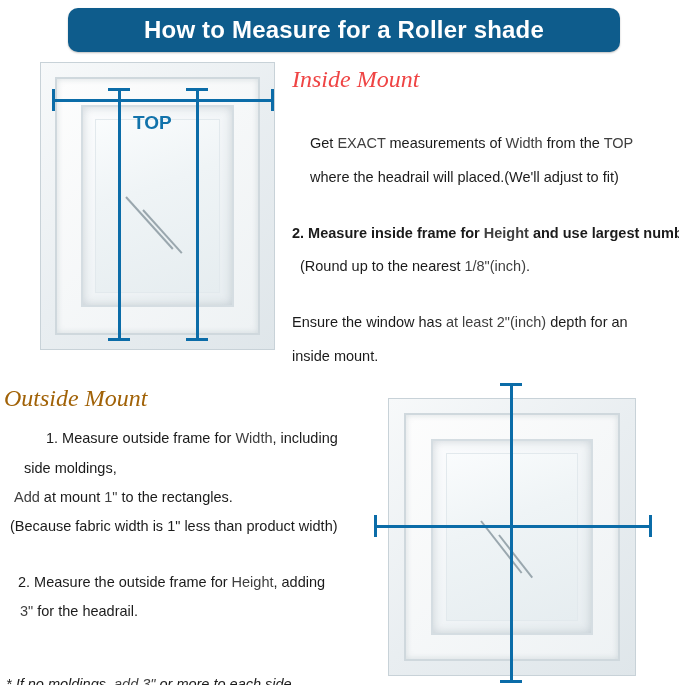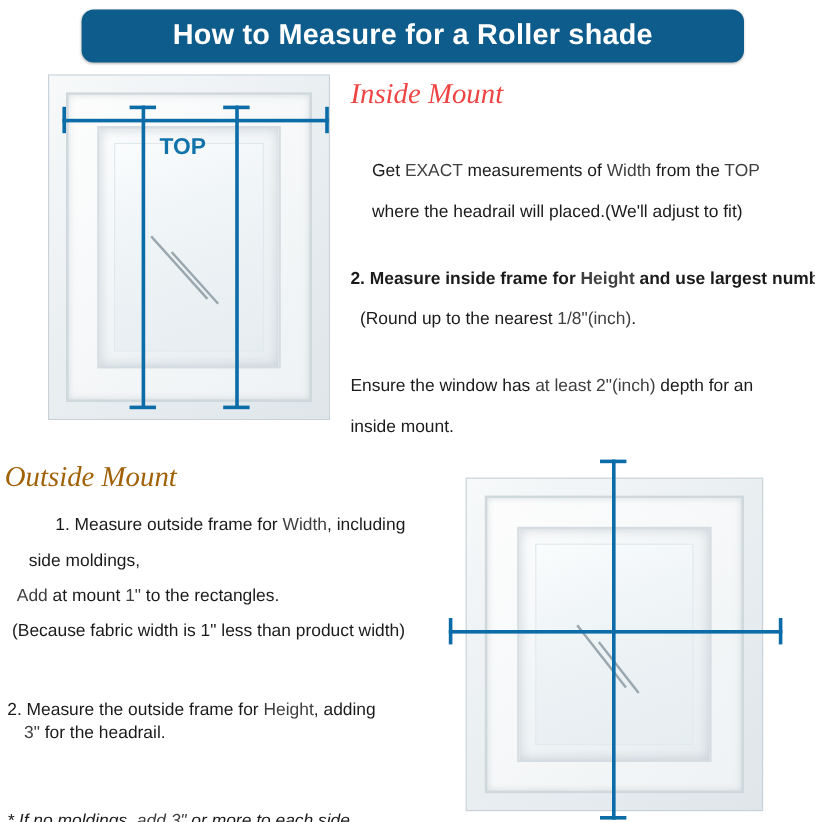--- a/index.html
+++ b/index.html
@@ -214,21 +214,21 @@
   </div>
 
   <div class="txt" style="left:14px; top:488px;">
     <span class="hl-purple">Add</span><span> at mount </span><span class="hl-purple">1"</span><span> to the rectangles.</span>
   </div>
 
   <div class="txt" style="left:10px; top:517px;">
     <span>(Because fabric width is 1" less than product width)</span>
   </div>
 
-  <div class="txt" style="left:6px; top:573px;margin-top:10px;">
+  <div class="txt" style="left:18px; top:573px;">
     <span>2. Measure the outside frame for </span><span class="hl-purple">Height</span><span>, adding</span>
   </div>
 
   <div class="txt" style="left:20px; top:602px;">
     <span class="hl-purple">3"</span><span> for the headrail.</span>
   </div>
 
   <div class="footnote" style="left:6px; top:676px;font-style:italic;">
     <span>* If no moldings, </span><span class="hl-purple">add 3"</span><span> or more to each side.</span>
   </div>

